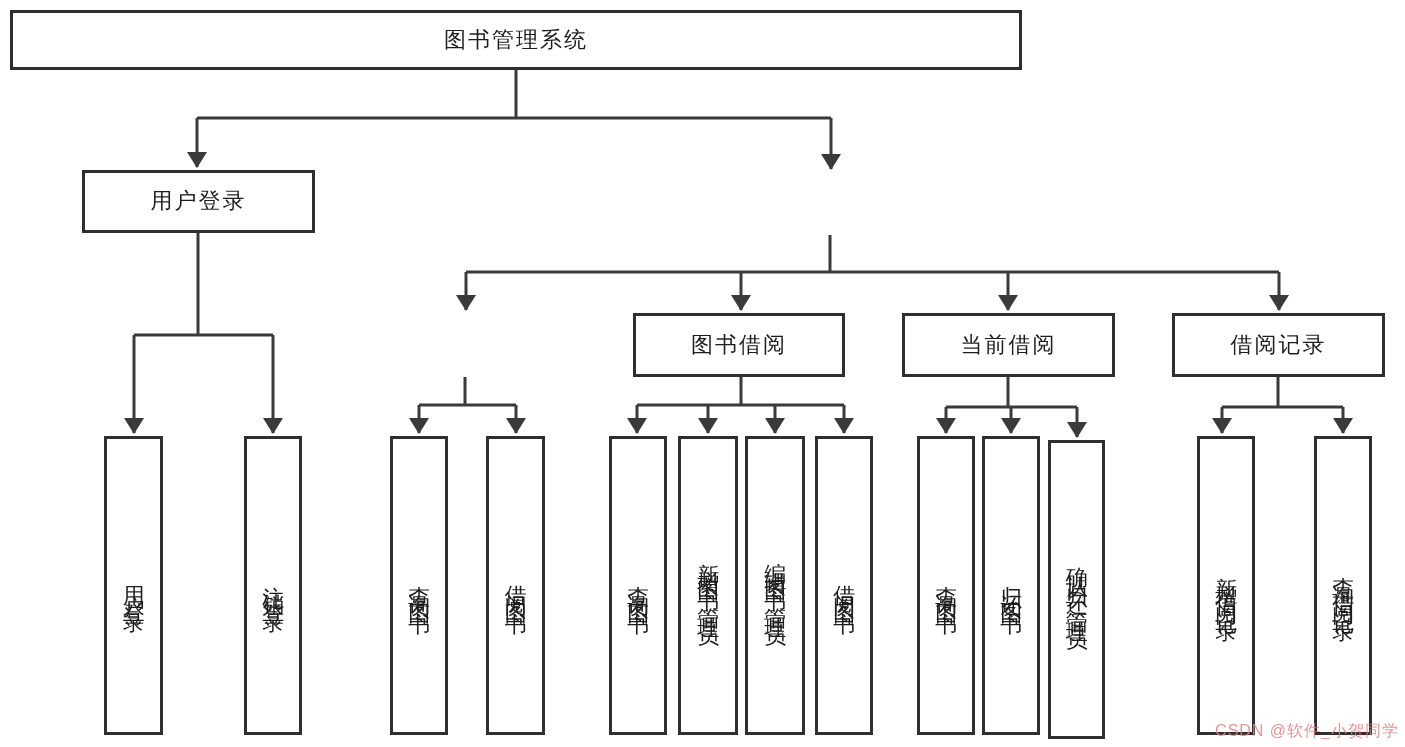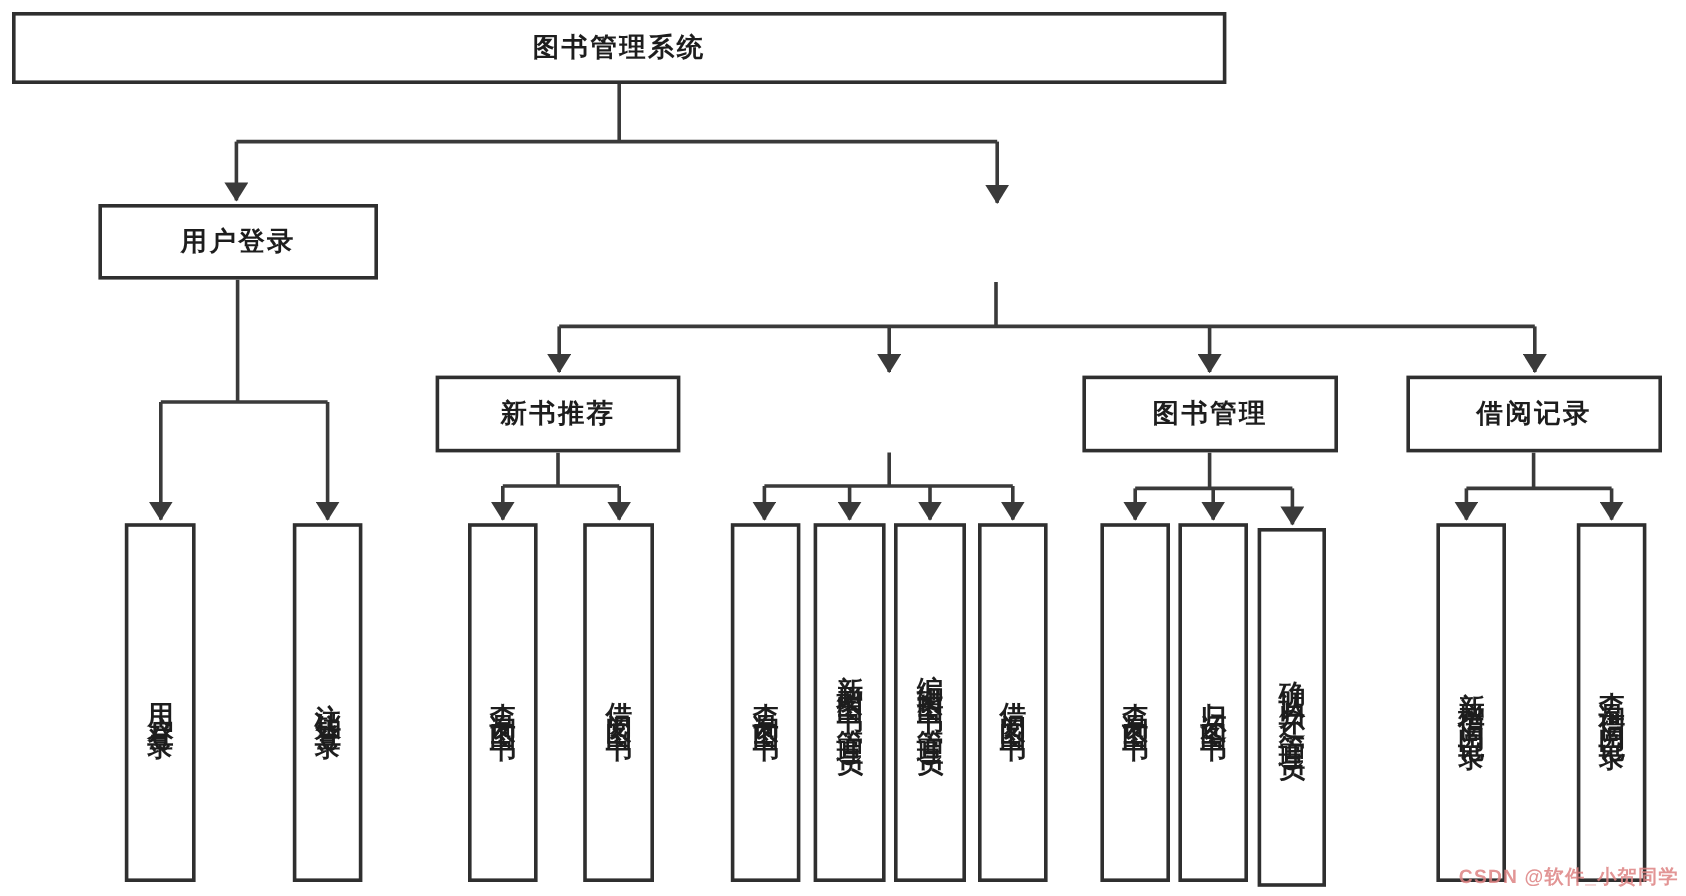--- a/index.html
+++ b/index.html
@@ -10,21 +10,20 @@
     --watermark:#DE8383;
   }
   html,body{margin:0;padding:0;background:var(--background);}
   .canvas{
     position:relative;
     width:1405px;height:747px;
     background:var(--background);
     overflow:hidden;
     font-family:"Liberation Sans","DejaVu Sans",sans-serif;
     color:var(--text);
-    font-weight:bold;
   }
   .connectors{position:absolute;left:0;top:0;width:1405px;height:747px;}
   .connectors path{stroke:var(--line);stroke-width:3;fill:none;}
   .connectors .arrowhead{fill:var(--line);stroke:none;}
   .box{
     position:absolute;
     box-sizing:border-box;
     border:3px solid var(--box_border);
     background:var(--background);
     display:flex;align-items:center;justify-content:center;
@@ -93,22 +92,22 @@
 
     <path d="M1278,377 V407 M1222,407 H1343"></path>
     <path d="M1222,407 V433" marker-end="url(#arrow)"></path>
     <path d="M1343,407 V433" marker-end="url(#arrow)"></path>
   </svg>
 
   <div class="box" style="left:10px;top:10px;width:1012px;height:60px">图书管理系统</div>
 
   <div class="box" style="left:82px;top:170px;width:233px;height:63px">用户登录</div>
 
-  <div class="box" style="left:363px;top:313px;width:204px;height:64px">新书推荐</div>
-  <div class="box" style="left:902px;top:313px;width:213px;height:64px">图书管理</div>
+  <div class="box" style="left:633px;top:313px;width:212px;height:64px">图书借阅</div>
+  <div class="box" style="left:902px;top:313px;width:213px;height:64px">当前借阅</div>
   <div class="box" style="left:1172px;top:313px;width:213px;height:64px">借阅记录</div>
 
   <div class="box v" style="left:104px;top:436px;width:59px;height:299px">用户登录</div>
   <div class="box v" style="left:244px;top:436px;width:58px;height:299px">注销登录</div>
 
   <div class="box v" style="left:390px;top:436px;width:58px;height:299px">查询图书</div>
   <div class="box v" style="left:486px;top:436px;width:59px;height:299px">借阅图书</div>
 
   <div class="box v" style="left:609px;top:436px;width:58px;height:299px">查询图书</div>
   <div class="box v" style="left:678px;top:436px;width:60px;height:299px">新增图书（管理员）</div>

